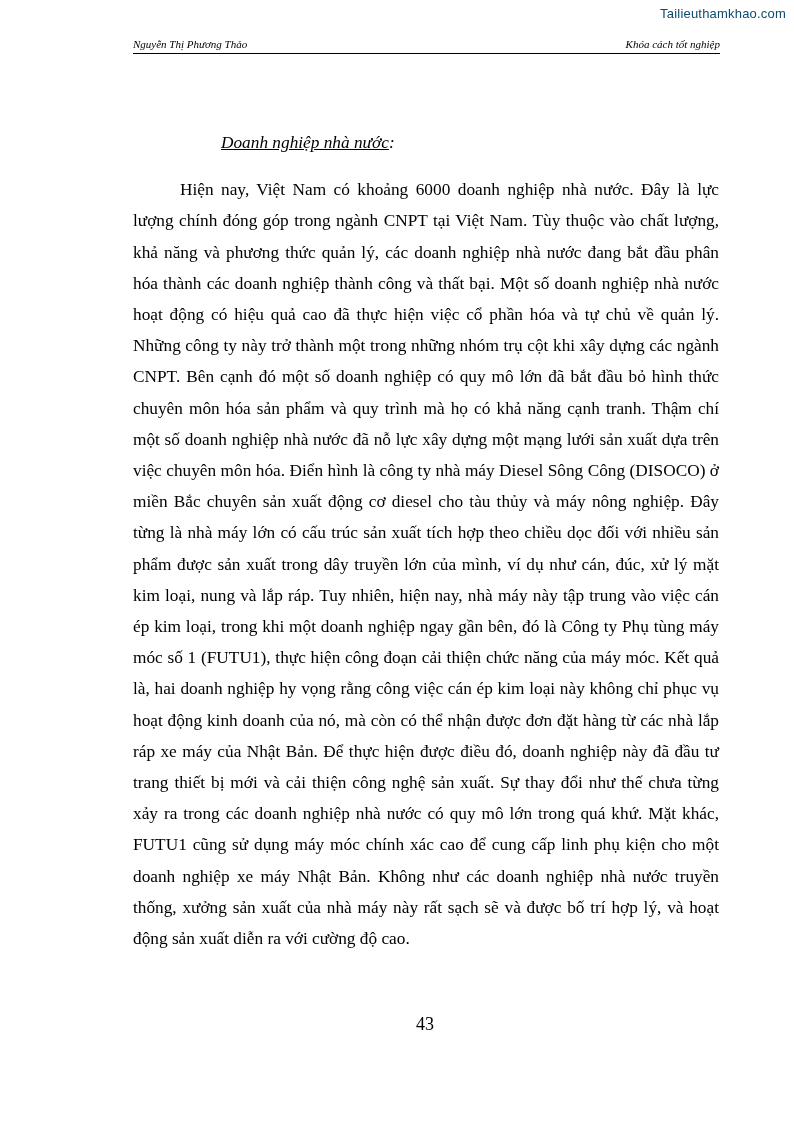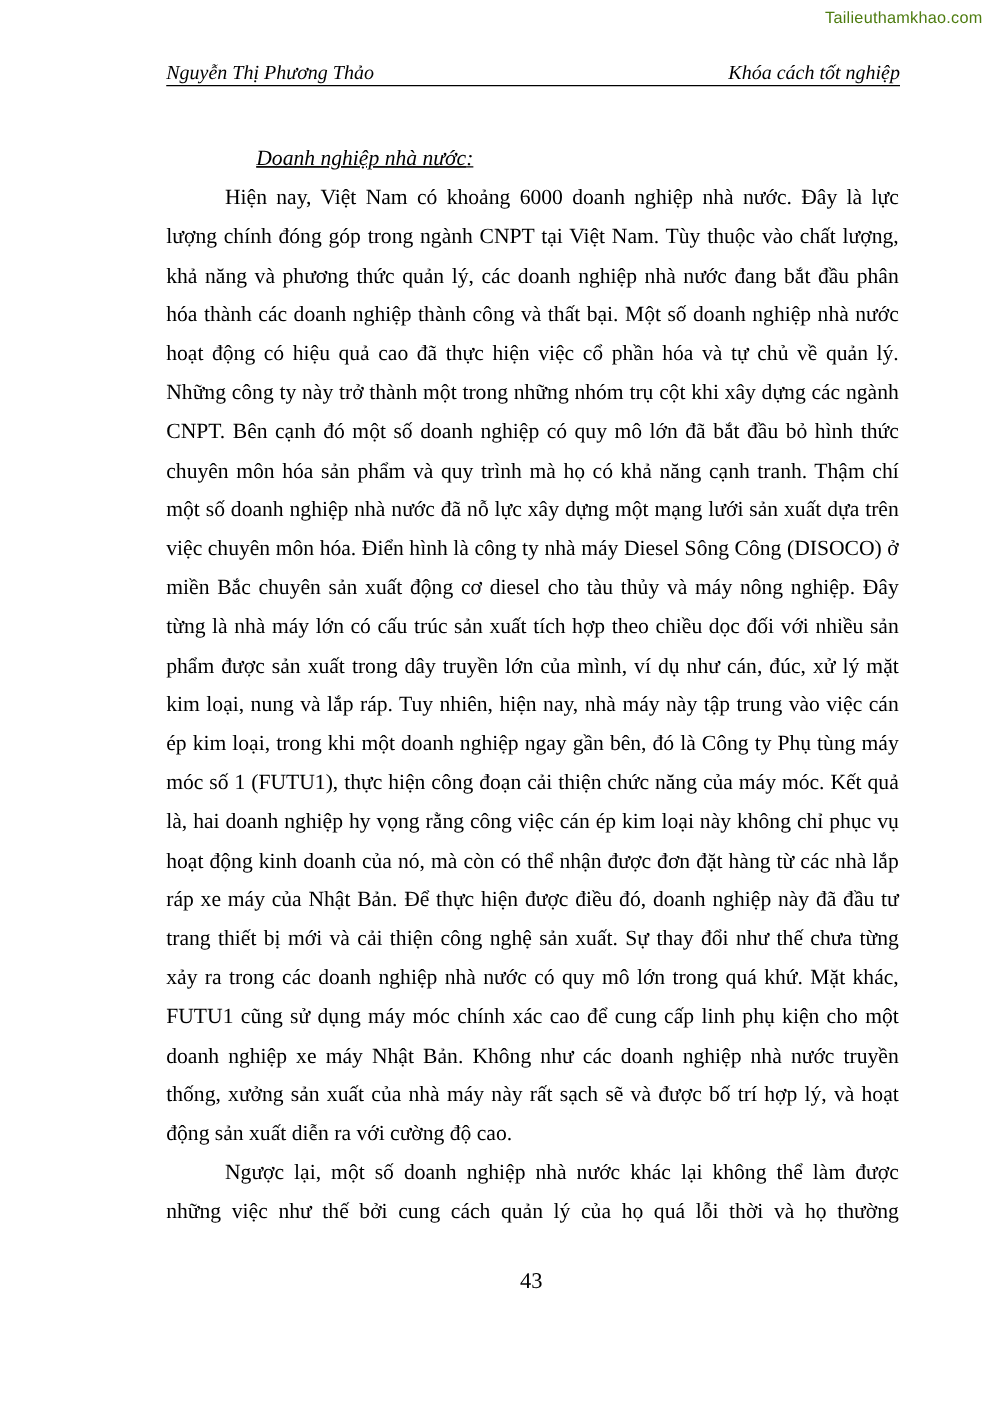--- a/index.html
+++ b/index.html
@@ -14,54 +14,53 @@
       overflow: hidden;
       font-family: "Liberation Serif", "DejaVu Serif", serif;
       color: #000000;
     }
     .watermark {
       position: absolute;
       top: 6px;
       right: 8px;
       font-family: "Liberation Sans", "DejaVu Sans", sans-serif;
       font-size: 13px;
-      color: #4d7c0f;
+      color: #0c4a6e;
       letter-spacing: 0.2px;
     }
     .header {
       position: absolute;
       left: 133px;
-      top: 48px;
+      top: 33px;
       width: 587px;
       height: 20px;
       border-bottom: 1px solid #000;
       font-style: italic;
-      font-size: 16px;
+      font-size: 11px;
       line-height: 18px;
       display: flex;
       justify-content: space-between;
       align-items: flex-end;
     }
     .header span {
       padding-bottom: 0px;
     }
     .content {
       position: absolute;
       left: 133px;
       top: 111px;
       width: 586px;
       font-size: 17.3px;
       line-height: 31.2px;
       text-align: justify;
     }
     .section-heading {
-      margin: 0;
+      margin: 16px;
       padding-left: 72px;
       font-style: italic;
-      text-decoration: underline;
     }
     .section-heading .u {
       text-decoration: underline;
     }
     .para {
       margin: 0;
       text-indent: 47px;
       text-align: justify;
       font-family: Liberation Serif, serif;
     }
@@ -80,16 +79,15 @@
 <div class="watermark">Tailieuthamkhao.com</div>
 
 <div class="header">
   <span>Nguyễn Thị Phương Thảo</span>
   <span>Khóa cách tốt nghiệp</span>
 </div>
 
 <div class="content">
   <p class="section-heading"><span class="u">Doanh nghiệp nhà nước</span><span>:</span></p>
   <p class="para">Hiện nay, Việt Nam có khoảng 6000 doanh nghiệp nhà nước. Đây là lực lượng chính đóng góp trong ngành CNPT tại Việt Nam. Tùy thuộc vào chất lượng, khả năng và phương thức quản lý, các doanh nghiệp nhà nước đang bắt đầu phân hóa thành các doanh nghiệp thành công và thất bại. Một số doanh nghiệp nhà nước hoạt động có hiệu quả cao đã thực hiện việc cổ phần hóa và tự chủ về quản lý. Những công ty này trở thành một trong những nhóm trụ cột khi xây dựng các ngành CNPT. Bên cạnh đó một số doanh nghiệp có quy mô lớn đã bắt đầu bỏ hình thức chuyên môn hóa sản phẩm và quy trình mà họ có khả năng cạnh tranh. Thậm chí một số doanh nghiệp nhà nước đã nỗ lực xây dựng một mạng lưới sản xuất dựa trên việc chuyên môn hóa. Điển hình là công ty nhà máy Diesel Sông Công (DISOCO) ở miền Bắc chuyên sản xuất động cơ diesel cho tàu thủy và máy nông nghiệp. Đây từng là nhà máy lớn có cấu trúc sản xuất tích hợp theo chiều dọc đối với nhiều sản phẩm được sản xuất trong dây truyền lớn của mình, ví dụ như cán, đúc, xử lý mặt kim loại, nung và lắp ráp. Tuy nhiên, hiện nay, nhà máy này tập trung vào việc cán ép kim loại, trong khi một doanh nghiệp ngay gần bên, đó là Công ty Phụ tùng máy móc số 1 (FUTU1), thực hiện công đoạn cải thiện chức năng của máy móc. Kết quả là, hai doanh nghiệp hy vọng rằng công việc cán ép kim loại này không chỉ phục vụ hoạt động kinh doanh của nó, mà còn có thể nhận được đơn đặt hàng từ các nhà lắp ráp xe máy của Nhật Bản. Để thực hiện được điều đó, doanh nghiệp này đã đầu tư trang thiết bị mới và cải thiện công nghệ sản xuất. Sự thay đổi như thế chưa từng xảy ra trong các doanh nghiệp nhà nước có quy mô lớn trong quá khứ. Mặt khác, FUTU1 cũng sử dụng máy móc chính xác cao để cung cấp linh phụ kiện cho một doanh nghiệp xe máy Nhật Bản. Không như các doanh nghiệp nhà nước truyền thống, xưởng sản xuất của nhà máy này rất sạch sẽ và được bố trí hợp lý, và hoạt động sản xuất diễn ra với cường độ cao.</p>
-  <p class="para" style="text-align-last: justify;">Ngược lại, một số doanh nghiệp nhà nước khác lại không thể làm được những việc như thế bởi cung cách quản lý của họ quá lỗi thời và họ thường</p>
 </div>
 
 <div class="page-number">43</div>
 
 </body></html>

